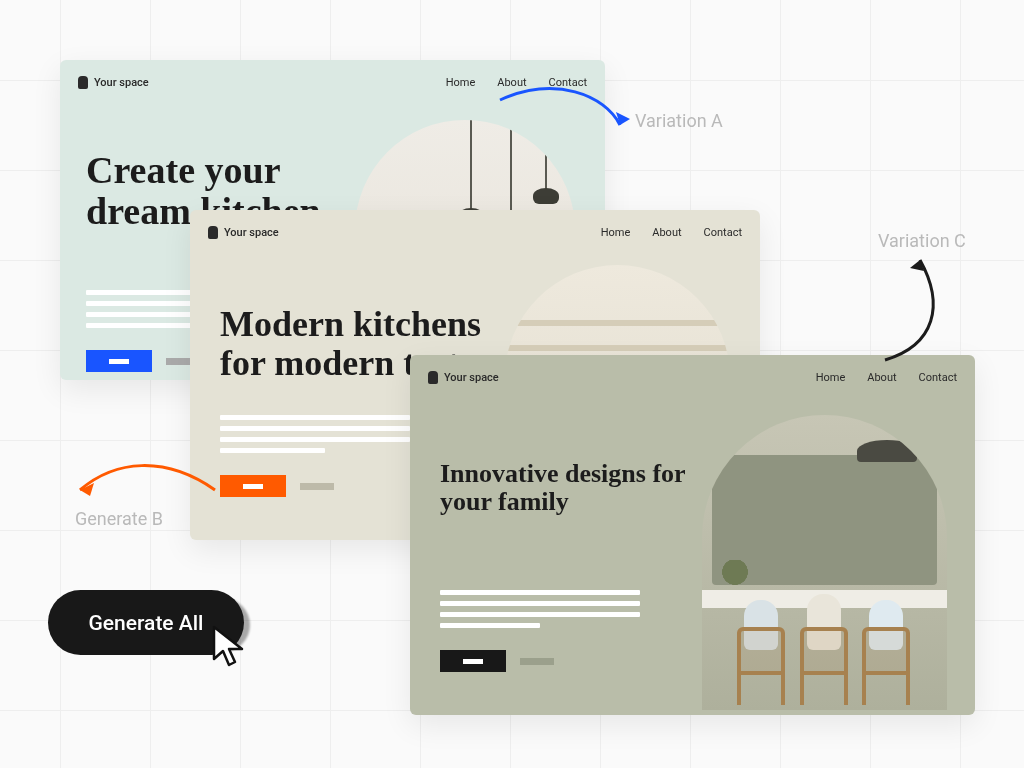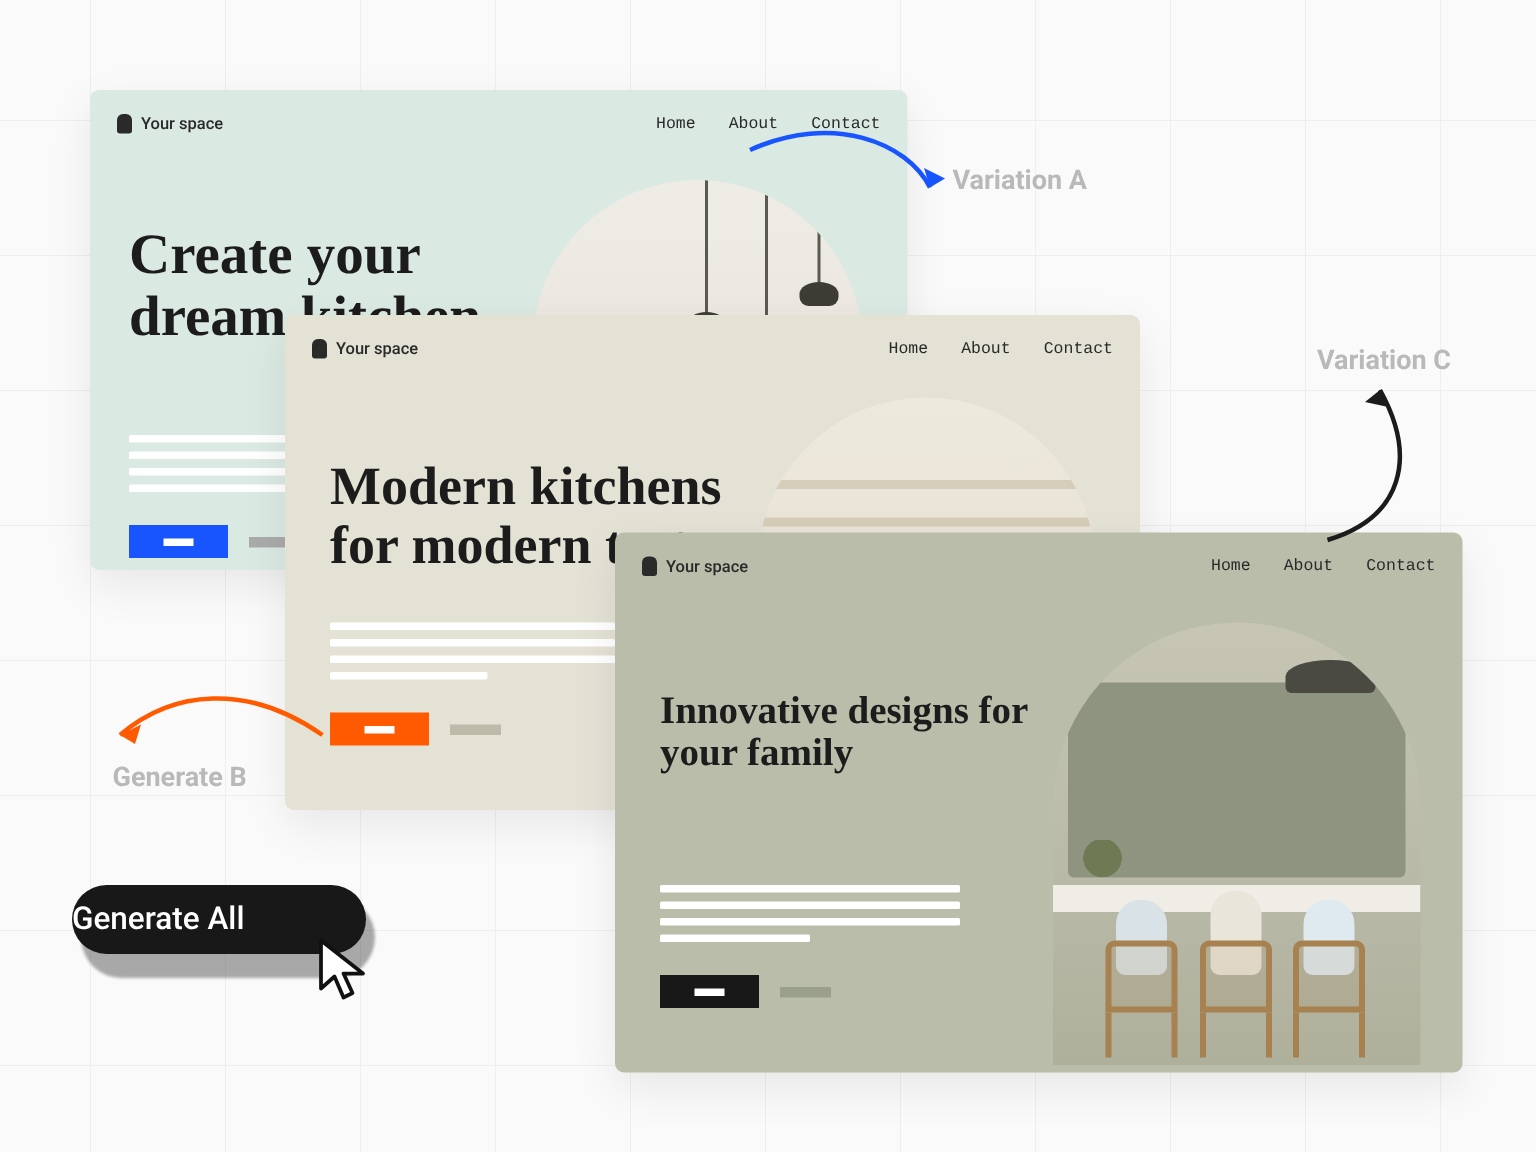--- a/index.html
+++ b/index.html
@@ -34,21 +34,21 @@
     position: absolute; top: 16px; left: 18px; right: 18px;
     display: flex; align-items: center; justify-content: space-between;
     font-size: 11px; color:#2a2a2a;
   }
   .brand { display:flex; align-items:flex-start; gap:6px; font-weight:500; }
   .brand .logo-icon {
     width:10px; height:13px; border-radius:4px 4px 2px 2px;
     background:#2a2a2a;
   }
   .navlinks { display:flex; gap:22px; }
-  .navlinks span { cursor:default;font-family:Liberation Mono, monospace; }
+  .navlinks span { cursor:default; }
 
   .headline {
     position:absolute; font-family: Georgia, "Times New Roman", serif;
     font-weight:700; color:#1c1c1c; line-height:1.08;
   }
   .card.a .headline { left:26px; top:90px;  font-size:38px; max-width:260px; }
   .card.b .headline { left:30px; top:95px;  font-size:36px; max-width:300px; }
   .card.c .headline { left:30px; top:105px; font-size:26px; max-width:260px; }
 
   .placeholder-lines { position:absolute; display:flex; flex-direction:column; gap:6px; }
@@ -128,37 +128,37 @@
   }
   .card.a .arch .p1{ left:115px; height:90px; }
   .card.a .arch .p2{ left:155px; height:120px; }
   .card.a .arch .p3{ left:190px; height:70px; }
 
   
   .card.b .arch .beam { position:absolute; left:0; right:0; height:6px; background:#d5cdb8; }
   .card.b .arch .b1{ top:55px;} .card.b .arch .b2{ top:80px;} .card.b .arch .b3{ top:105px;}
 
   
-  .var-label { position:absolute; font-size:18px; color:#b9b9b9; font-weight:700; }
+  .var-label { position:absolute; font-size:18px; color:#b9b9b9; font-weight:400; }
   .var-label.a { left:635px; top:110px; }
   .var-label.b { left:75px;  top:508px; }
   .var-label.c { left:878px; top:230px; }
 
   
   svg.arrow { position:absolute; overflow:visible; }
 
   
   .gen-wrap { position:absolute; left:48px; top:590px; }
   .gen-shadow {
     position:absolute; left:6px; top:8px; width:196px; height:54px;
     background:#111; border-radius:40px; opacity:.35; filter:blur(1px);
   }
   .gen-btn {
-    position:relative; width:196px; height:46px; background:#181818; color:#fff;
-    border-radius:40px; display:flex; align-items:center; 
+    position:relative; width:196px; height:65px; background:#181818; color:#fff;
+    border-radius:40px; display:flex; align-items:center; justify-content:center;
     font-size:21px; font-weight:500;
   }
   .cursor-icon {
     position:absolute; left:210px; top:625px;
   }
 </style>
 </head>
 <body>
 
 <div class="grid-bg"></div>

